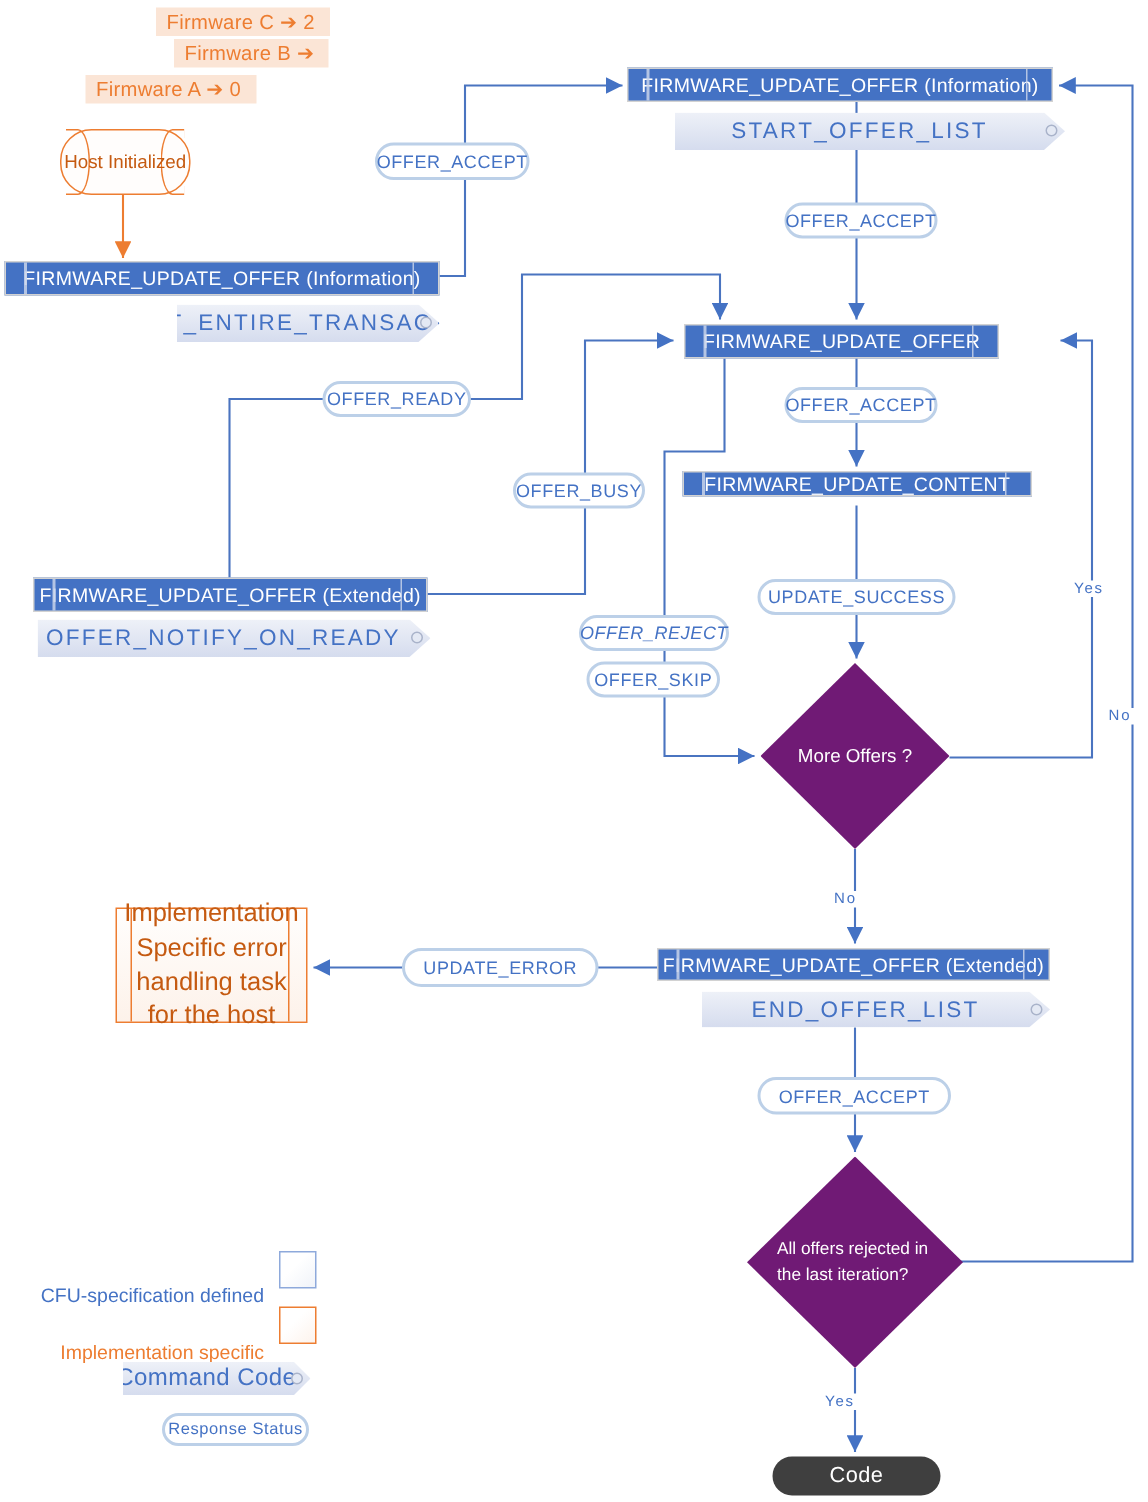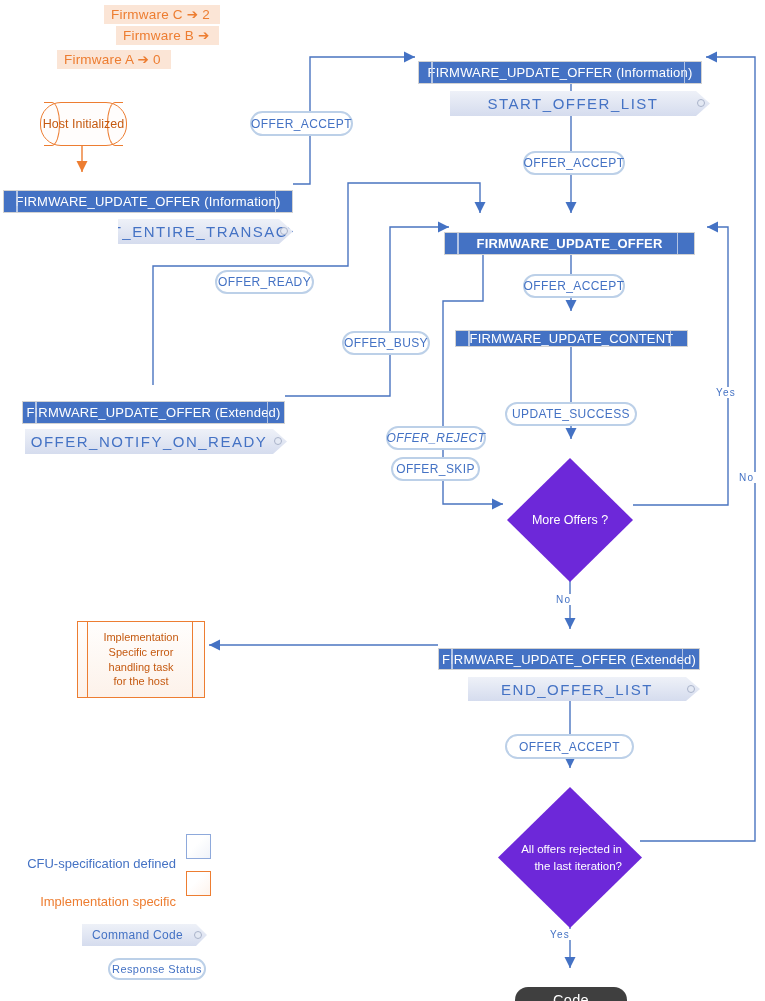--- a/index.html
+++ b/index.html
@@ -1,21 +1,21 @@
 <!DOCTYPE html>
 <html><head>
 <meta charset="utf-8">
 <style>
   html,body{margin:0;padding:0;background:#fff;}
   .canvas{
     position:relative;width:765px;height:1001px;background:#fff;overflow:hidden;
     font-family:"Liberation Sans",sans-serif;
   }
   .wires{position:absolute;left:0;top:0;z-index:1;}
-  .node{position:absolute;box-sizing:border-box;display:flex;align-items:center;justify-content:center;margin-top:16px;}
+  .node{position:absolute;box-sizing:border-box;display:flex;align-items:center;justify-content:center;}
 
   
   .bluebox{
     background:#4472C4;border:1.5px solid #d2d2d2;color:#fff;
     font-size:13px;letter-spacing:.2px;z-index:3;white-space:nowrap;
   }
   .bluebox::before,.bluebox::after{
     content:"";position:absolute;top:0;bottom:0;width:1.5px;background:#c7d2ea;opacity:.85;
   }
   .bluebox::before{left:12px;}
@@ -25,32 +25,32 @@
   .tag{
     background:linear-gradient(180deg,#eef1f8 0%,#d5dcee 100%);
     color:#4472C4;font-size:15px;letter-spacing:1.5px;z-index:3;white-space:nowrap;
     clip-path:polygon(0 0,calc(100% - 14px) 0,100% 50%,calc(100% - 14px) 100%,0 100%);
     padding-right:14px;
   }
   .tag::after{
     content:"";position:absolute;right:5px;top:50%;margin-top:-4.5px;width:6px;height:6px;
     border:1.5px solid #a9b3ca;border-radius:50%;background:#e4e9f4;
   }
-  .tag.small{font-size:12px;letter-spacing:.3px;clip-path:polygon(0 0,calc(100% - 11px) 0,100% 50%,calc(100% - 11px) 100%,0 100%);}
+  .tag.small{font-size:16px;letter-spacing:.3px;clip-path:polygon(0 0,calc(100% - 11px) 0,100% 50%,calc(100% - 11px) 100%,0 100%);}
 
   
   .capsule{
     background:#fff;border:2px solid #bcd0e8;border-radius:999px;color:#4472C4;
     font-size:12px;letter-spacing:.4px;z-index:3;white-space:nowrap;
   }
   .capsule.small{font-size:11px;border-width:2px;}
 
   
   .diamond{
-    background:#6d28d9;color:#fff;z-index:2;text-align:right;
+    background:#701a75;color:#fff;z-index:2;text-align:left;
     clip-path:polygon(50% 0,100% 50%,50% 100%,0 50%);
   }
 
   
   .stop{
     background:#3F3F3F;color:#fff;border-radius:13px;font-size:14.5px;z-index:3;letter-spacing:.3px;
   }
 
   
   .host{
@@ -60,21 +60,21 @@
   .host::before,.host::after{
     content:"";position:absolute;top:-1px;bottom:-1px;width:16px;border:1.5px solid #ED7D31;box-sizing:border-box;
   }
   .host::before{left:3px;border-radius:0 50% 50% 0 / 0 50% 50% 0;border-left:none;}
   .host::after{right:3px;border-radius:50% 0 0 50% / 50% 0 0 50%;border-right:none;}
   .host-text{position:relative;z-index:1;}
 
   
   .errbox{
     background:linear-gradient(180deg,#fffefd 0%,#fdf2ea 100%);
-    border:1.5px solid #ED7D31;color:#C55A11;font-size:11px;line-height:1.35;text-align:center;
+    border:1.5px solid #ED7D31;color:#C55A11;font-size:17px;line-height:1.35;text-align:center;
     z-index:3;padding:0 26px;
   }
   .errbox::before,.errbox::after{content:"";position:absolute;top:0;bottom:0;width:1px;background:#ED7D31;}
   .errbox::before{left:9px;}
   .errbox::after{right:11px;}
 
   
   .hl{
     position:absolute;background:#FBE5D6;color:#ED7D31;font-size:13.5px;letter-spacing:.2px;
     padding:1px 10px 2px 7px;white-space:nowrap;z-index:3;
@@ -137,37 +137,38 @@
 
   <div class="node bluebox" style="left:3px;top:174px;width:290px;height:23px;">FIRMWARE_UPDATE_OFFER (Information)</div>
   <div class="node tag" style="left:118px;top:203px;width:175px;height:25px;">START_ENTIRE_TRANSACTION</div>
 
   <div class="node bluebox" style="left:418px;top:45px;width:284px;height:23px;">FIRMWARE_UPDATE_OFFER (Information)</div>
   <div class="node tag" style="left:450px;top:75px;width:260px;height:25px;">START_OFFER_LIST</div>
 
   <div class="node capsule" style="left:250px;top:95px;width:103px;height:25px;">OFFER_ACCEPT</div>
   <div class="node capsule" style="left:523px;top:135px;width:102px;height:24px;">OFFER_ACCEPT</div>
 
-  <div class="node bluebox" style="left:444px;top:216px;width:251px;height:23px;font-weight:bold;">FIRMWARE_UPDATE_OFFER</div>
+  <div class="node bluebox" style="left:456px;top:216px;width:210px;height:23px;">FIRMWARE_UPDATE_OFFER</div>
   <div class="node capsule" style="left:523px;top:258px;width:102px;height:24px;">OFFER_ACCEPT</div>
 
   <div class="node bluebox" style="left:455px;top:314px;width:233px;height:17px;">FIRMWARE_UPDATE_CONTENT</div>
   <div class="node capsule" style="left:505px;top:386px;width:132px;height:24px;">UPDATE_SUCCESS</div>
 
   <div class="node capsule" style="left:215px;top:254px;width:99px;height:24px;">OFFER_READY</div>
   <div class="node capsule" style="left:342px;top:315px;width:88px;height:24px;">OFFER_BUSY</div>
   <div class="node capsule" style="left:386px;top:410px;width:100px;height:24px;font-style:italic;">OFFER_REJECT</div>
   <div class="node capsule" style="left:391px;top:441px;width:89px;height:24px;">OFFER_SKIP</div>
 
   <div class="node bluebox" style="left:22px;top:385px;width:263px;height:23px;">FIRMWARE_UPDATE_OFFER (Extended)</div>
   <div class="node tag" style="left:25px;top:413px;width:262px;height:25px;">OFFER_NOTIFY_ON_READY</div>
 
   <div class="node diamond" style="left:507px;top:442px;width:126px;height:124px;font-size:12.5px;">More Offers ?</div>
 
   <div class="node errbox" style="left:77px;top:605px;width:128px;height:77px;">Implementation Specific error handling task for the host</div>
+  <div class="node capsule" style="left:268px;top:632px;width:131px;height:26px;">UPDATE_ERROR</div>
 
   <div class="node bluebox" style="left:438px;top:632px;width:262px;height:22px;">FIRMWARE_UPDATE_OFFER (Extended)</div>
   <div class="node tag" style="left:468px;top:661px;width:232px;height:24px;">END_OFFER_LIST</div>
   <div class="node capsule" style="left:505px;top:718px;width:129px;height:25px;">OFFER_ACCEPT</div>
 
   <div class="node diamond" style="left:498px;top:771px;width:144px;height:141px;font-size:11.5px;line-height:1.45;padding:0 20px;">All offers rejected in the last iteration?</div>
 
   <div class="node stop" style="left:515px;top:971px;width:112px;height:26px;">Code</div>
 
   <div class="edge-label" style="left:714px;top:387px;">Yes</div>

